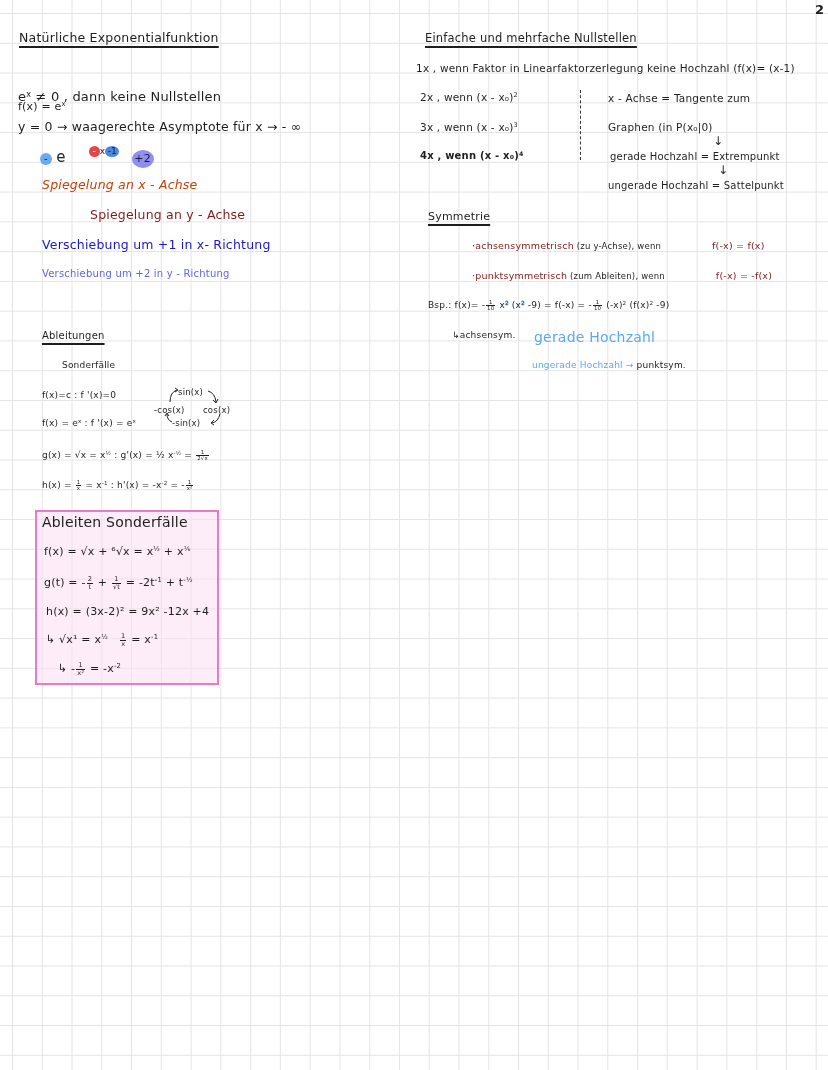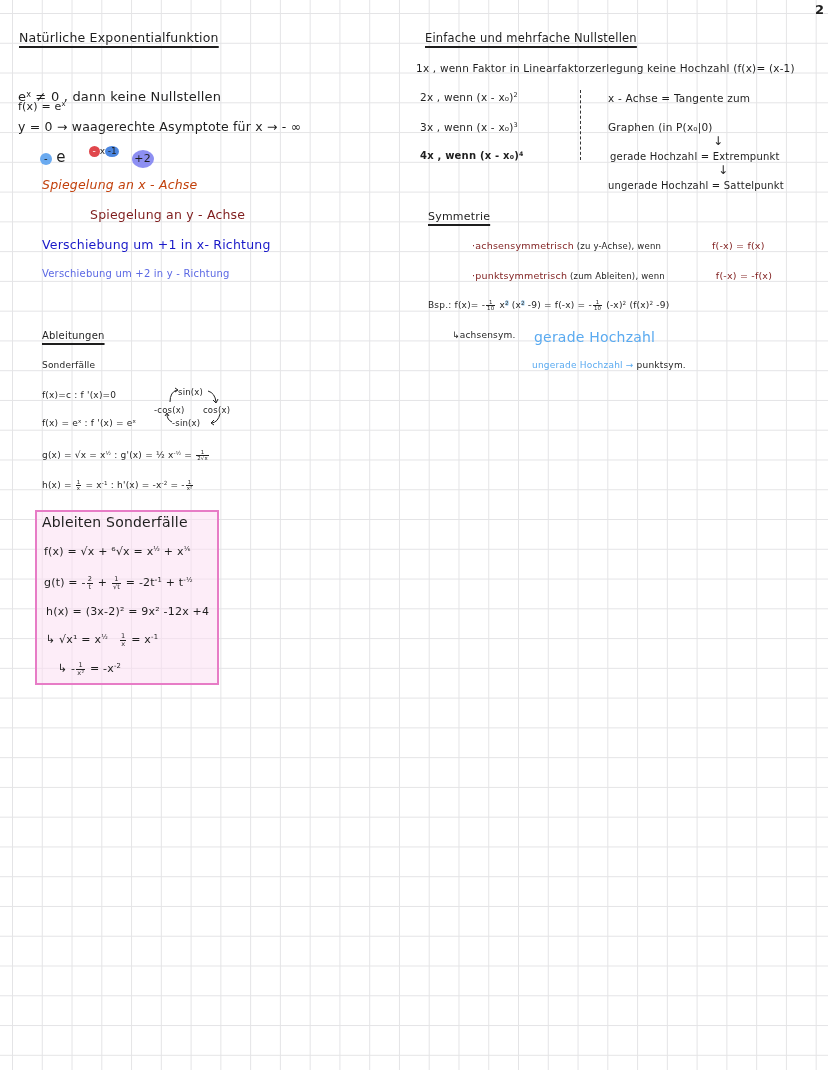--- a/index.html
+++ b/index.html
@@ -73,21 +73,21 @@
   <span style="font-size:15px;">e</span><sup style="font-size:9px; vertical-align:0.9em;padding-left:23px;"><span class="dot" style="background:#e0474c; width:11px; height:11px; line-height:11px; color:#fff;">-</span><span>x</span><span class="dot" style="background:#4b86e0; width:14px; height:11px; line-height:11px;">-1</span></sup>
   <span class="dot" style="background:#8d8ff2; width:22px; height:18px; line-height:18px; font-size:11px; margin-left:8px; border-radius:50%;">+2</span>
 </div>
 
 <div class="t cyan" style="left:42px; top:179px; font-size:12.5px;">Spiegelung an x - Achse</div>
 <div class="t red" style="left:42px; top:209px; font-size:12.5px;">Spiegelung an y - Achse</div>
 <div class="t dblue" style="left:42px; top:239px; font-size:12.5px;">Verschiebung um +1 in x- Richtung</div>
 <div class="t mblue" style="left:42px; top:269px; font-size:10px;text-align:center;">Verschiebung um +2 in y - Richtung</div>
 
 <div class="t h" style="left:42px; top:331px; font-size:10px;">Ableitungen</div>
-<div class="t" style="left:42px; top:361px; font-size:9px;">Sonderfälle</div>
+<div class="t" style="left:42px; top:361px; font-size:9px;padding-left:20px;">Sonderfälle</div>
 
 <div class="t" style="left:42px; top:391px; font-size:9px;">f(x)=c  :  f '(x)=0</div>
 <div class="t" style="left:42px; top:419px; font-size:9px;">
   <span>f(x) = e</span><sup>x</sup><span> :  f '(x) = e</span><sup>x</sup>
 </div>
 <div class="t" style="left:42px; top:450px; font-size:9px;">
   <span>g(x) = √x = x</span><sup>½</sup><span> :  g'(x) = ½ x</span><sup>-½</sup><span> = </span><span class="frac"><span class="n">1</span><span class="d">2√x</span></span>
 </div>
 <div class="t" style="left:42px; top:480px; font-size:9px;">
   <span>h(x) = </span><span class="frac"><span class="n">1</span><span class="d">x</span></span><span> = x</span><sup>-1</sup><span> :  h'(x) = -x</span><sup>-2</sup><span> = -</span><span class="frac"><span class="n">1</span><span class="d">x²</span></span>

